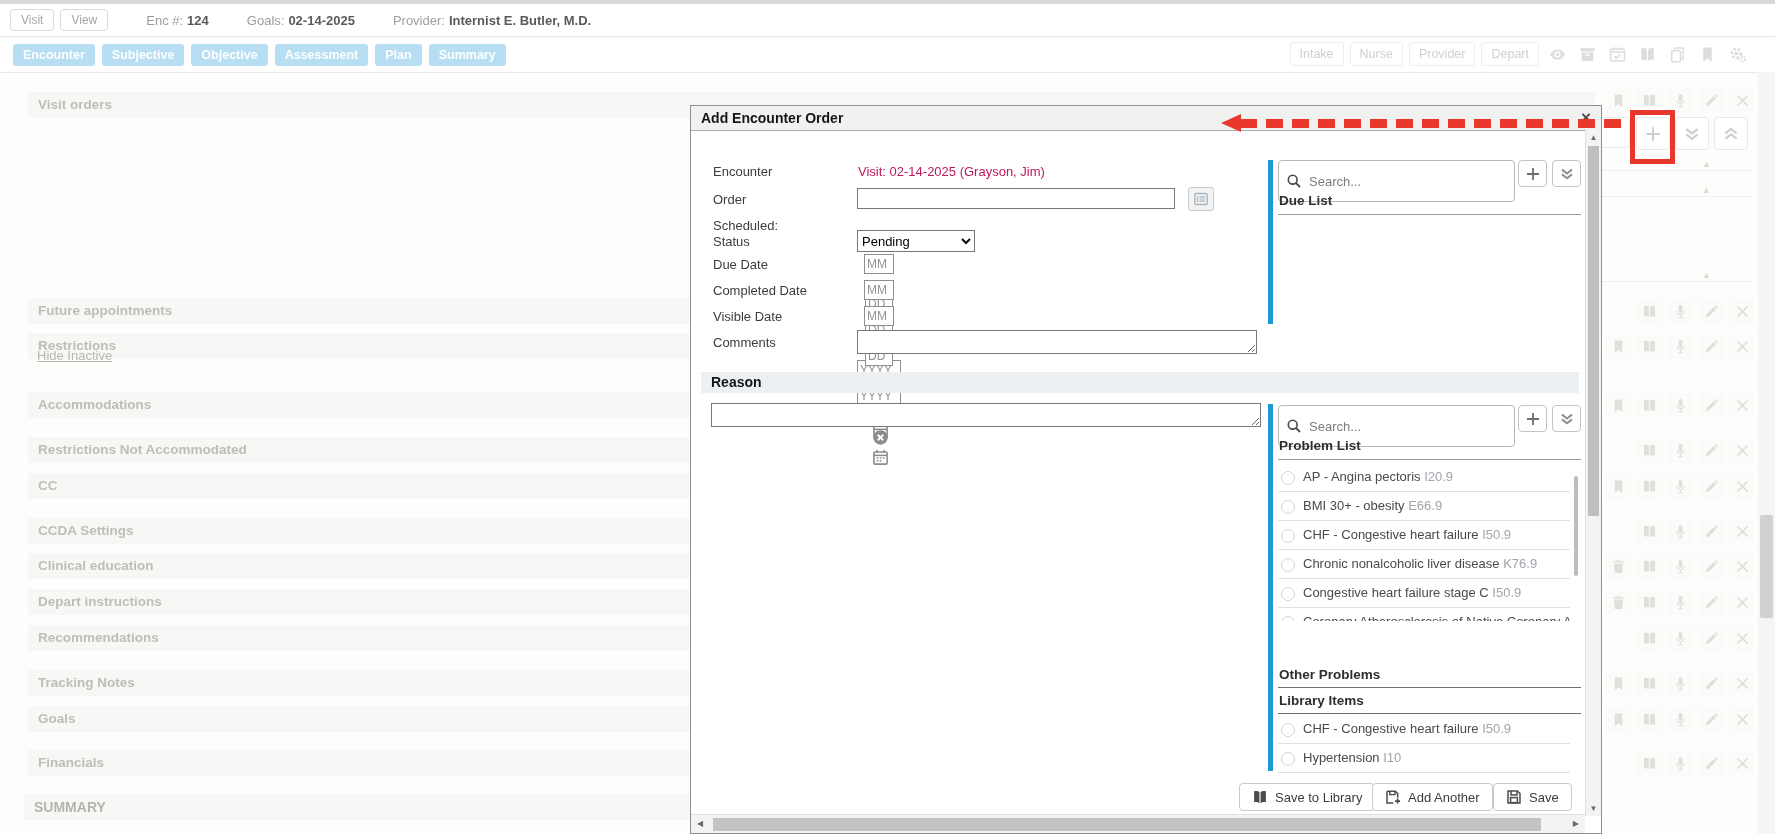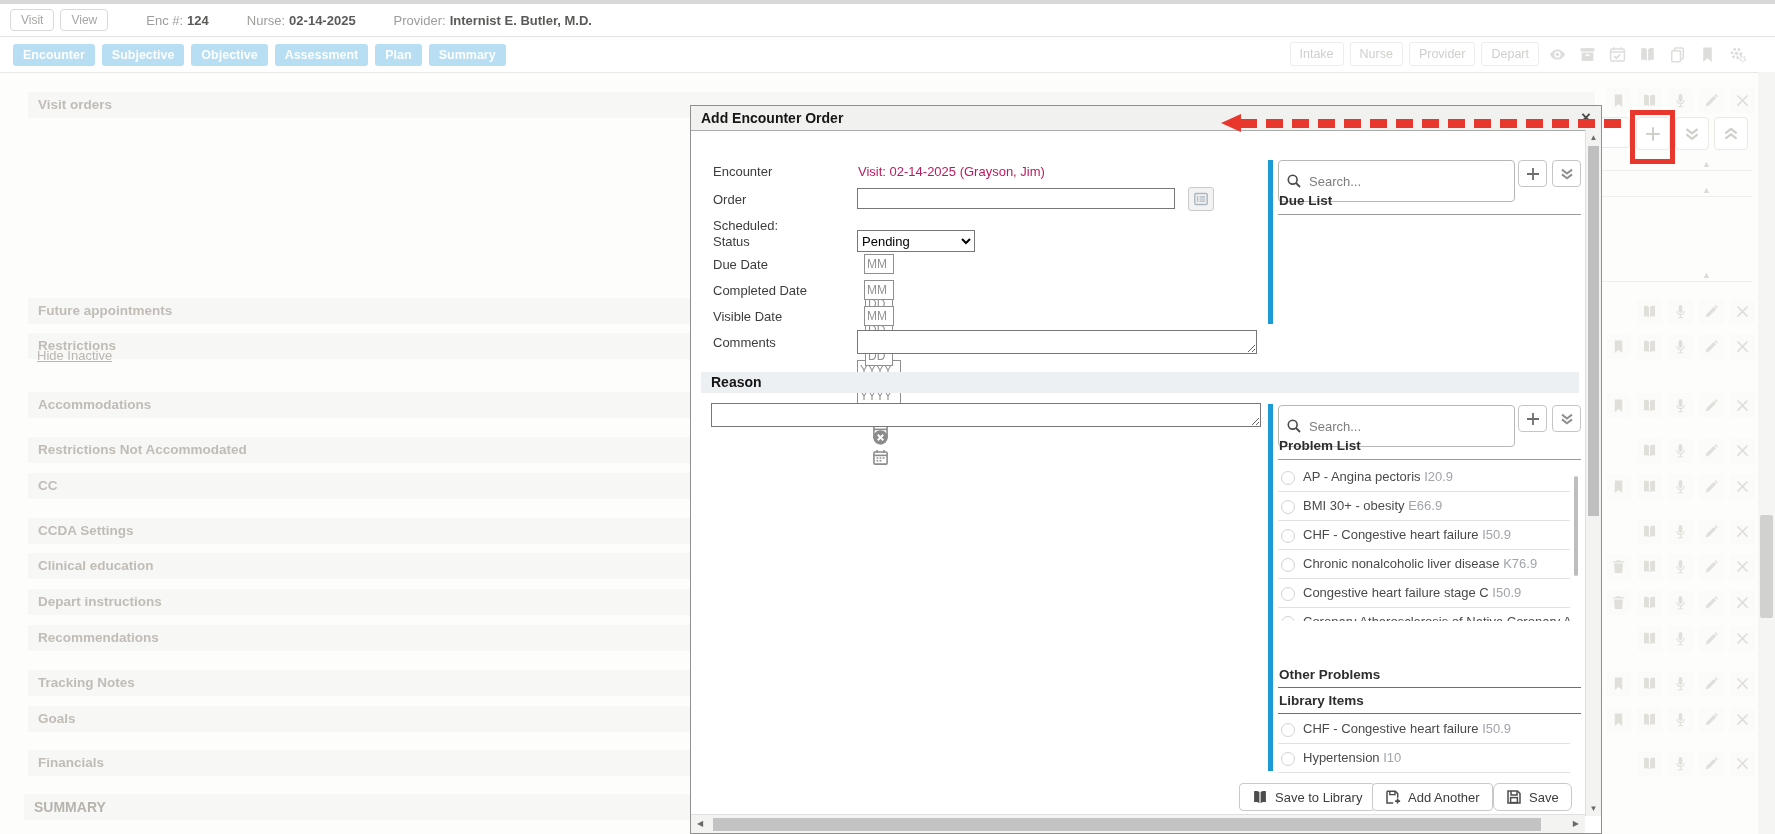--- a/index.html
+++ b/index.html
@@ -96,21 +96,21 @@
 </head>
 <body>
 
 <div id="stage">
 
   <div id="topstrip"></div>
   <div id="topbar">
     <span class="chip">Visit</span>
     <span class="chip">View</span>
     <span class="meta"><span>Enc #:</span><b>124</b></span>
-    <span class="meta"><span>Nurse:</span><b>02-14-2025</b></span>
+    <span class="meta"><span>Goals:</span><b>02-14-2025</b></span>
     <span class="meta"><span>Provider:</span><b>Internist E. Butler, M.D.</b></span>
   </div>
   <div id="navbar">
     <div id="tabs">
         <span class="tab">Encounter</span>
         <span class="tab">Subjective</span>
         <span class="tab">Objective</span>
         <span class="tab">Assessment</span>
         <span class="tab">Plan</span>
         <span class="tab">Summary</span>
@@ -782,21 +782,21 @@
         <div class="fbtn" style="left: 681px;">
           <span>
             <svg width="16" height="16" viewBox="0 0 16 16" fill="currentColor" aria-hidden="true">
               <path d="M2 2.2h8.3l2.4 2.4v4.1M2 2.2V14h6.2" fill="none" stroke="currentColor" stroke-width="1.5"></path>
               <path d="M4.8 2.2v3.4h5.2V2.6" fill="none" stroke="currentColor" stroke-width="1.4"></path>
               <path d="M12.6 9.6v5M10.1 12.1h5" stroke="currentColor" stroke-width="1.7"></path>
             </svg>
           </span>
           <span>Add Another</span>
         </div>
-        <div class="fbtn" style="left: 802px; border-radius: 6px;">
+        <div class="fbtn" style="left: 802px;">
           <span>
             <svg width="16" height="16" viewBox="0 0 16 16" fill="currentColor" aria-hidden="true">
               <path d="M2 2h9.5L14 4.5V14H2z" fill="none" stroke="currentColor" stroke-width="1.5"></path>
               <path d="M5 2v4h6V2.5" fill="none" stroke="currentColor" stroke-width="1.5"></path>
               <rect x="4.6" y="8.6" width="6.8" height="5" fill="none" stroke="currentColor" stroke-width="1.5"></rect>
             </svg>
           </span>
           <span>Save</span>
         </div>
       </div>

